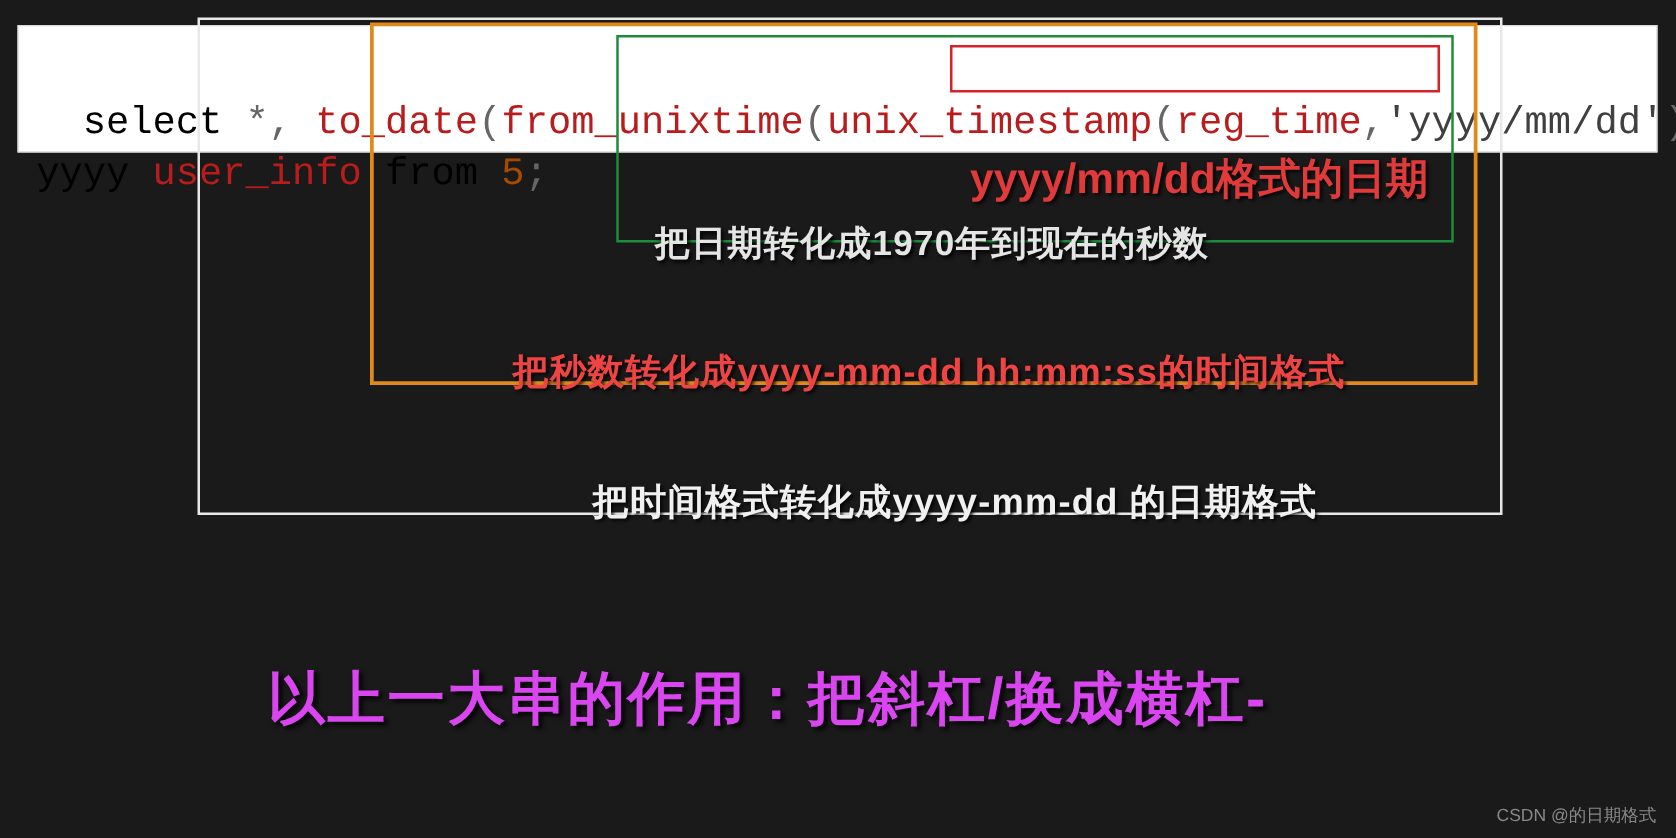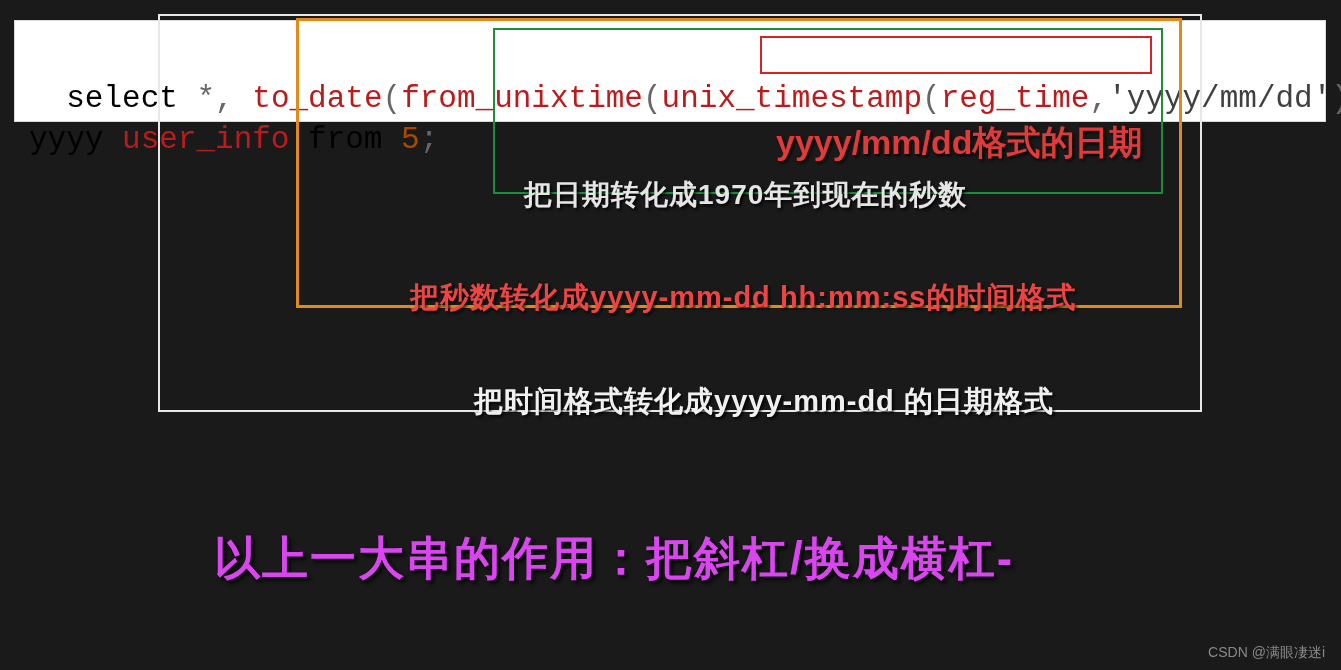--- a/index.html
+++ b/index.html
@@ -133,13 +133,13 @@
 <div class="box-orange"></div>
 <div class="box-green"></div>
 <div class="box-red"></div>
 
 <div class="ann ann-red">yyyy/mm/dd格式的日期</div>
 <div class="ann ann-blue">把日期转化成1970年到现在的秒数</div>
 <div class="ann ann-yellow">把秒数转化成yyyy-mm-dd hh:mm:ss的时间格式</div>
 <div class="ann ann-white">把时间格式转化成yyyy-mm-dd 的日期格式</div>
 <div class="ann summary">以上一大串的作用：把斜杠/换成横杠-</div>
 
-<div class="watermark">CSDN @满眼凄迷i</div>
+<div class="watermark">CSDN @的日期格式</div>
 
 </body></html>

